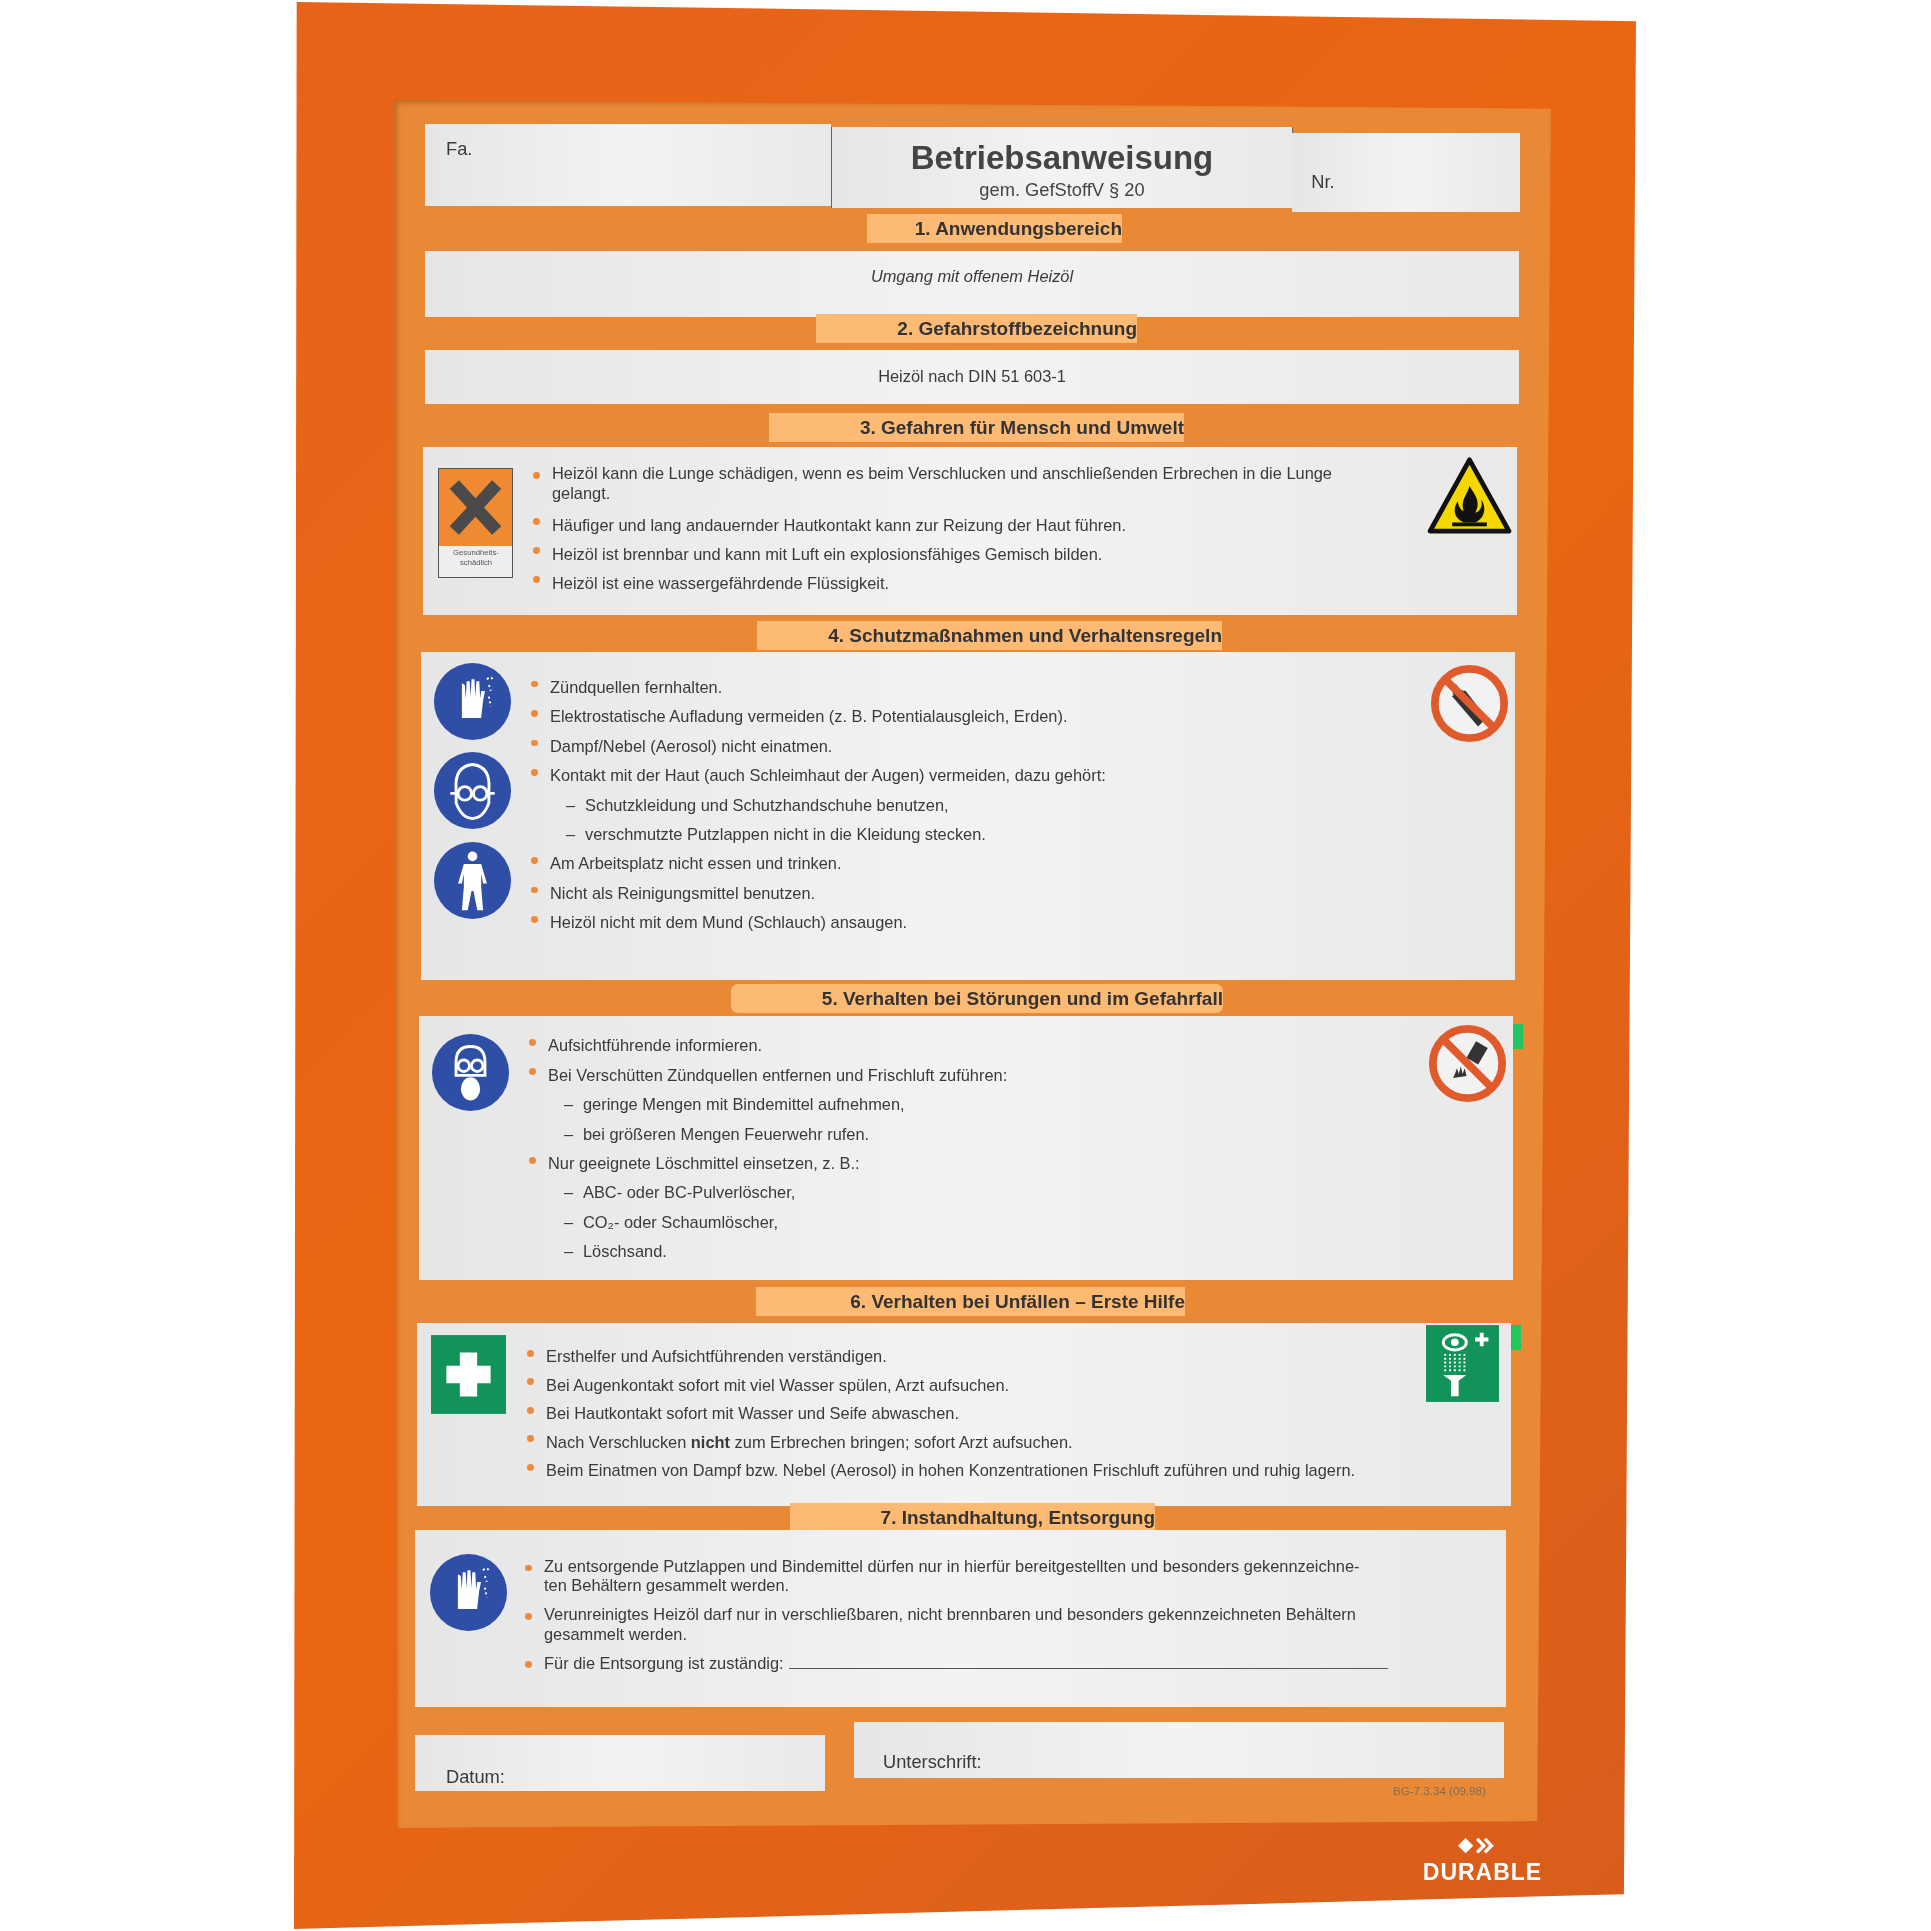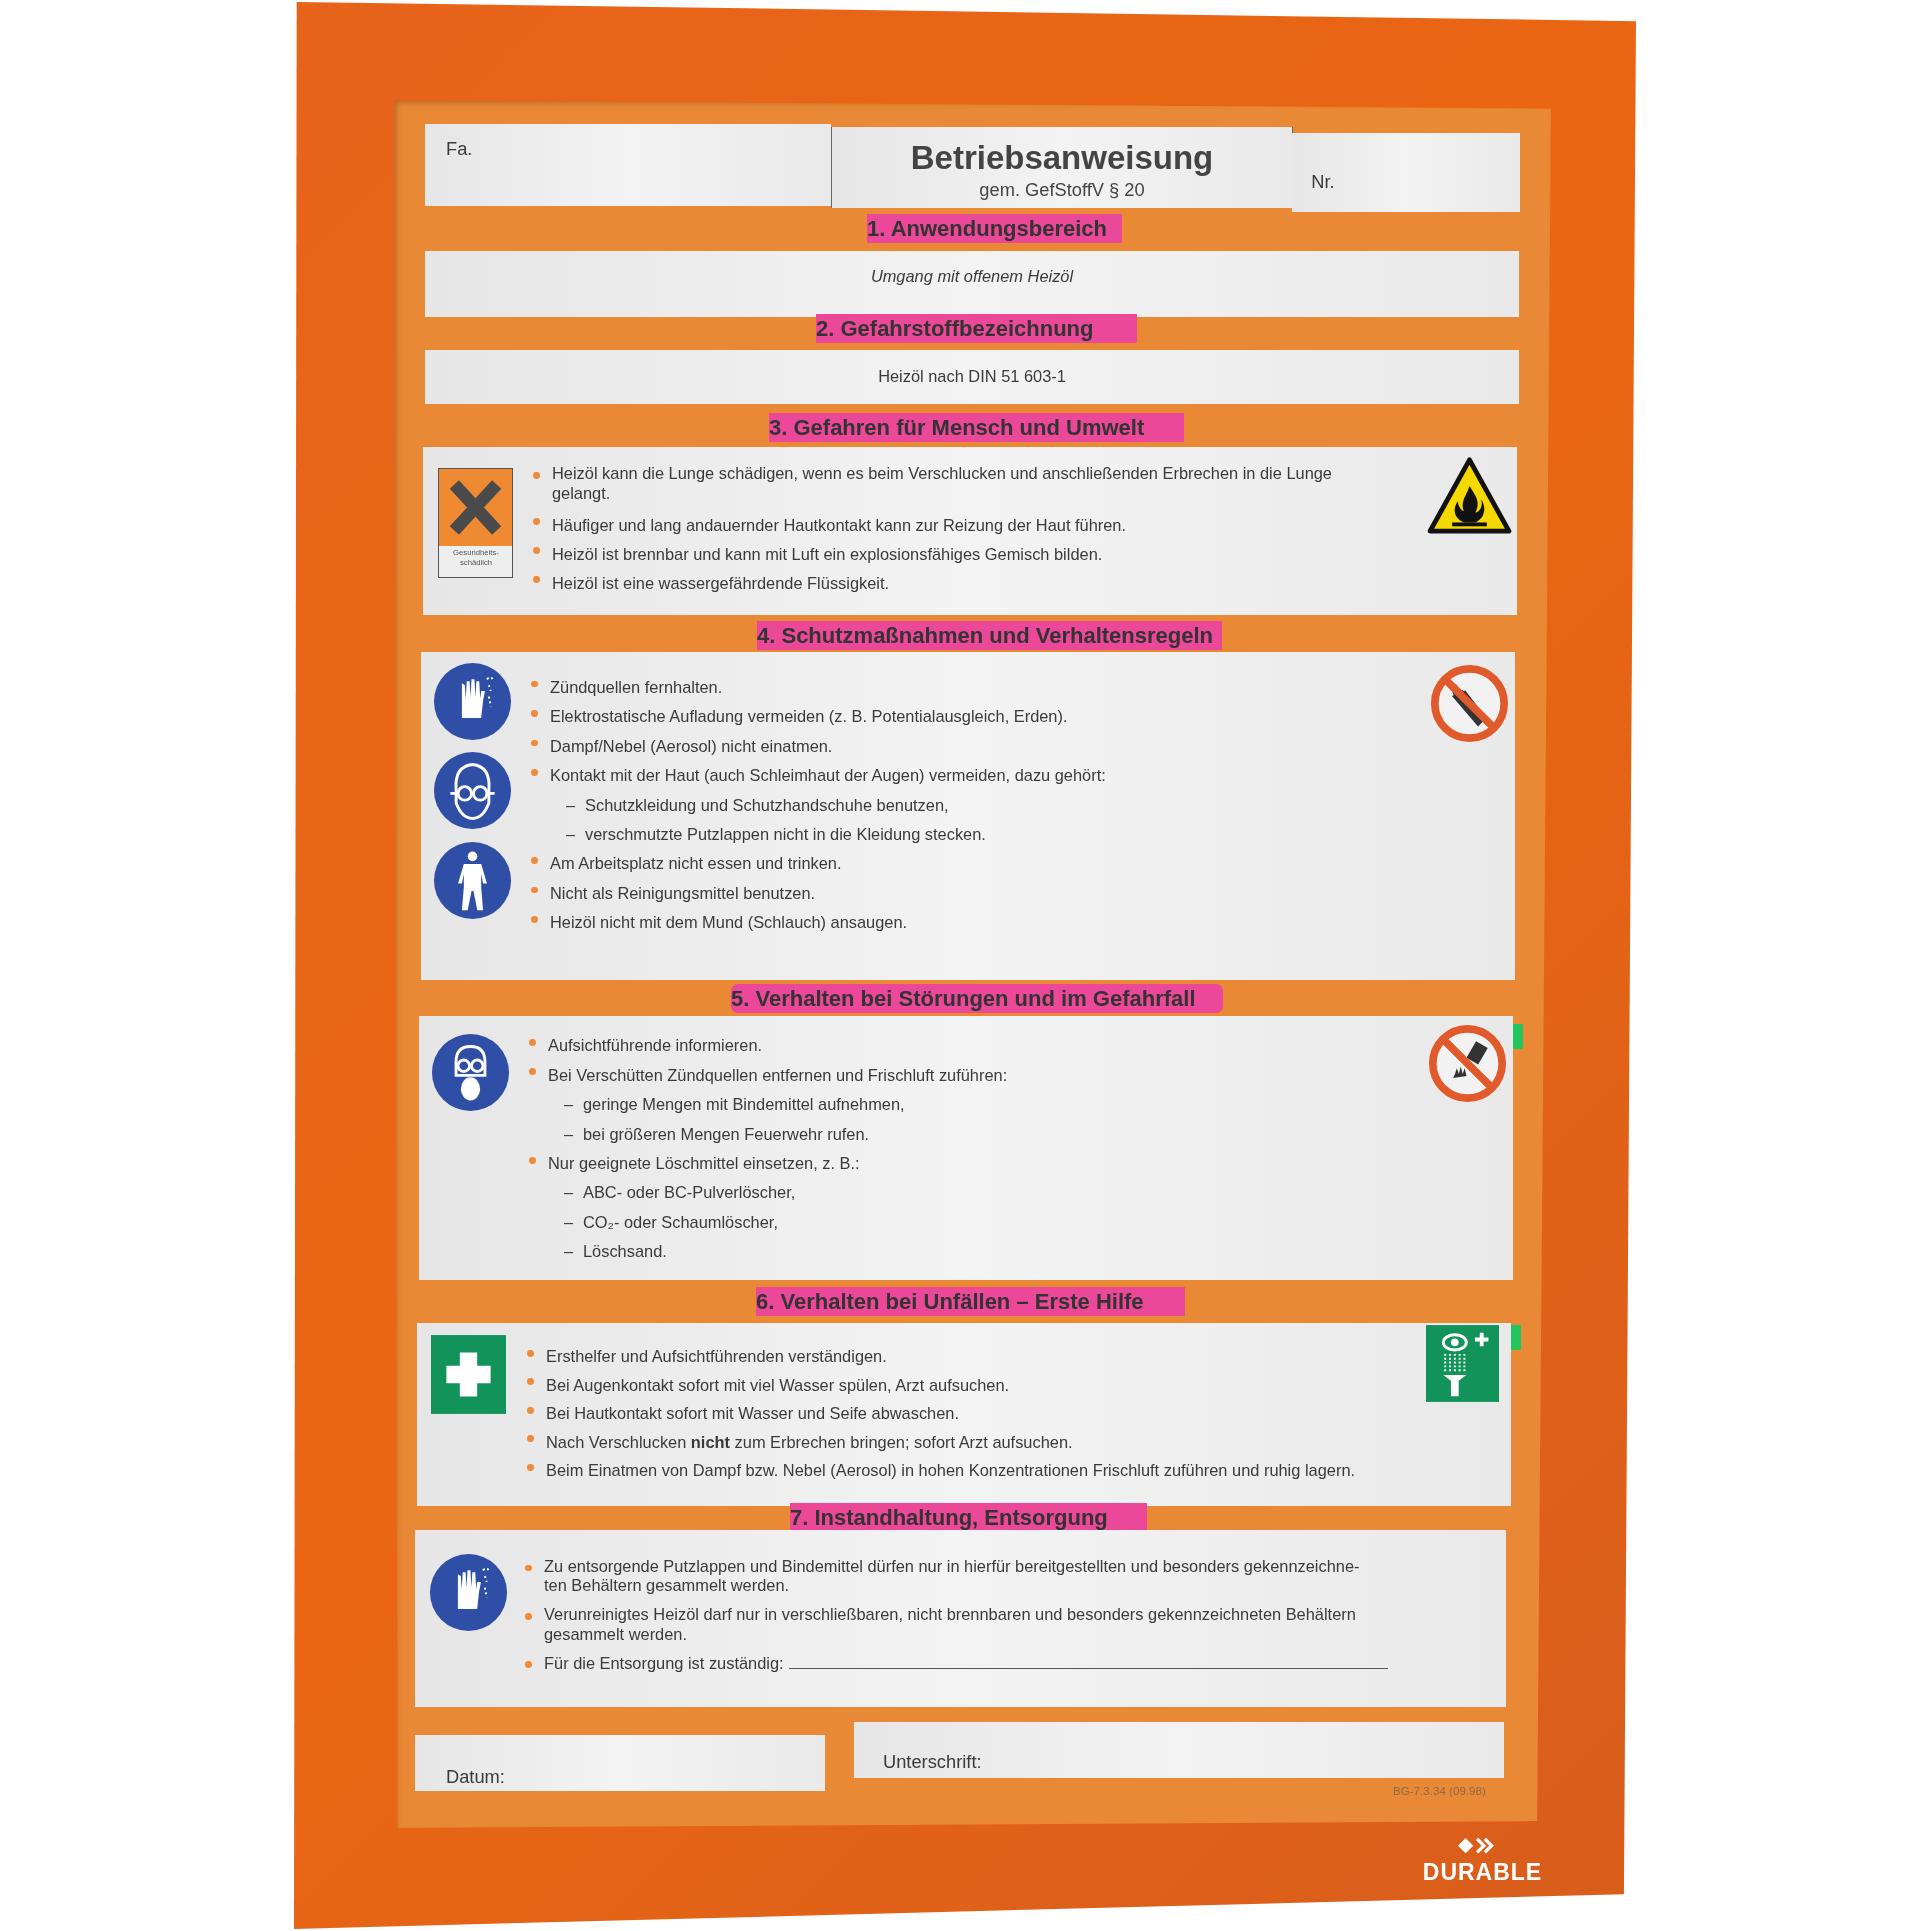--- a/index.html
+++ b/index.html
@@ -1,20 +1,20 @@
 <!DOCTYPE html>
 <html><head>
 <meta charset="utf-8">
 <style>
   html,body{margin:0;padding:0;}
   body{width:1931px;height:1931px;background:#ffffff;position:relative;overflow:hidden;font-family:"Liberation Sans",sans-serif;color:#3a3a3a;}
   .frame{position:absolute;left:294px;top:1.9px;width:1342px;height:1927px;background:linear-gradient(135deg,#e7631a 0%,#ea6613 50%,#d85d1c 100%);clip-path:polygon(0.2% 0%,100% 1.0%,99.1% 98.2%,0% 100%);}
   .window{position:absolute;left:394px;top:100px;width:1157px;height:1728px;background:#e98935;box-shadow:inset 2.9px 2.9px 5.8px rgba(120,50,0,0.35);clip-path:polygon(0% 0%,100% 0.5%,98.8% 99.6%,0.3% 100%);}
   .box{position:absolute;background:linear-gradient(90deg,#e6e6e6 0%,#f3f3f3 50%,#e9e9e9 100%);}
-  .label{position:absolute;background:#ec4899;font-weight:bold;font-size:22px;color:#333;text-align:left;line-height:29px;white-space:nowrap;}
+  .label{position:absolute;background:#fdba74;font-weight:bold;font-size:19px;color:#333;text-align:right;line-height:29px;white-space:nowrap;}
   .txt{position:absolute;font-size:16.4px;color:#3a3a3a;white-space:nowrap;}
   .bullets{position:absolute;margin:0;padding:0;list-style:none;font-size:16.4px;color:#3a3a3a;}
   .bullets li{position:relative;padding-left:21px;}
   .bullets li.bullet::before{content:"";position:absolute;left:1.9px;top:7.7px;width:6.8px;height:6.8px;border-radius:50%;background:#ee8a3a;}
   .bullets li.dash{padding-left:56px;}
   .bullets li.dash::before{content:"–";position:absolute;left:37px;top:0;}
   .icon{position:absolute;}
   .notruf{position:absolute;background:#22c55e;font-size:16.4px;color:#444;padding-left:12px;line-height:25px;margin-top:40px;}
   .smallcode{position:absolute;font-size:11.6px;color:#8a6a4a;}
   .logo{position:absolute;color:#fff;font-weight:bold;font-size:23px;letter-spacing:1px;text-align:center;}
@@ -181,21 +181,21 @@
         <rect width="76" height="80" fill="#12935a"></rect>
         <ellipse cx="30" cy="18" rx="12" ry="8" fill="none" stroke="#fff" stroke-width="3"></ellipse>
         <circle cx="30" cy="18" r="4" fill="#fff"></circle>
         <path d="M58 8 V22 M51 15 H65" stroke="#fff" stroke-width="4"></path>
         <path d="M20 30 V50 M25 30 V50 M30 30 V50 M35 30 V50 M40 30 V50" stroke="#fff" stroke-width="2" stroke-dasharray="2 2"></path>
         <path d="M18 52 H42 L34 58 V74 H26 V58 Z" fill="#fff"></path>
       </svg>
   </div>
 </div>
 
-<div class="label" style="left:790px;top:1503px;width:357px;">7. Instandhaltung, Entsorgung</div>
+<div class="label" style="left:790px;top:1503px;width:357px;padding-left:8px;">7. Instandhaltung, Entsorgung</div>
 <div class="box" style="left:415px;top:1530px;width:1091px;height:177px;">
   <div class="icon" style="left:13.5px;top:23px;">
     <svg width="79" height="79" viewBox="0 0 82 82">
         <circle cx="41" cy="41" r="40" fill="#2f4fa6"></circle>
         <path d="M30 22 L30 58 L50 58 L52 40 L54 30 L50 30 L49 38 L48 20 L45 20 L44 36 L43 18 L40 18 L39 36 L38 20 L35 20 L34 38 L33 24 Z" fill="#fff"></path>
         <path d="M56 18 Q60 14 62 18 M58 24 L60 30 M58 36 L60 46" stroke="#fff" stroke-width="2" fill="none" stroke-dasharray="2 3"></path>
       </svg>
   </div>
   <ul class="bullets" style="left:108px;top:27px;width:927px;line-height:19.3px;">
     <li class="bullet">Zu entsorgende Putzlappen und Bindemittel dürfen nur in hierfür bereitgestellten und besonders gekennzeichne-</li>

